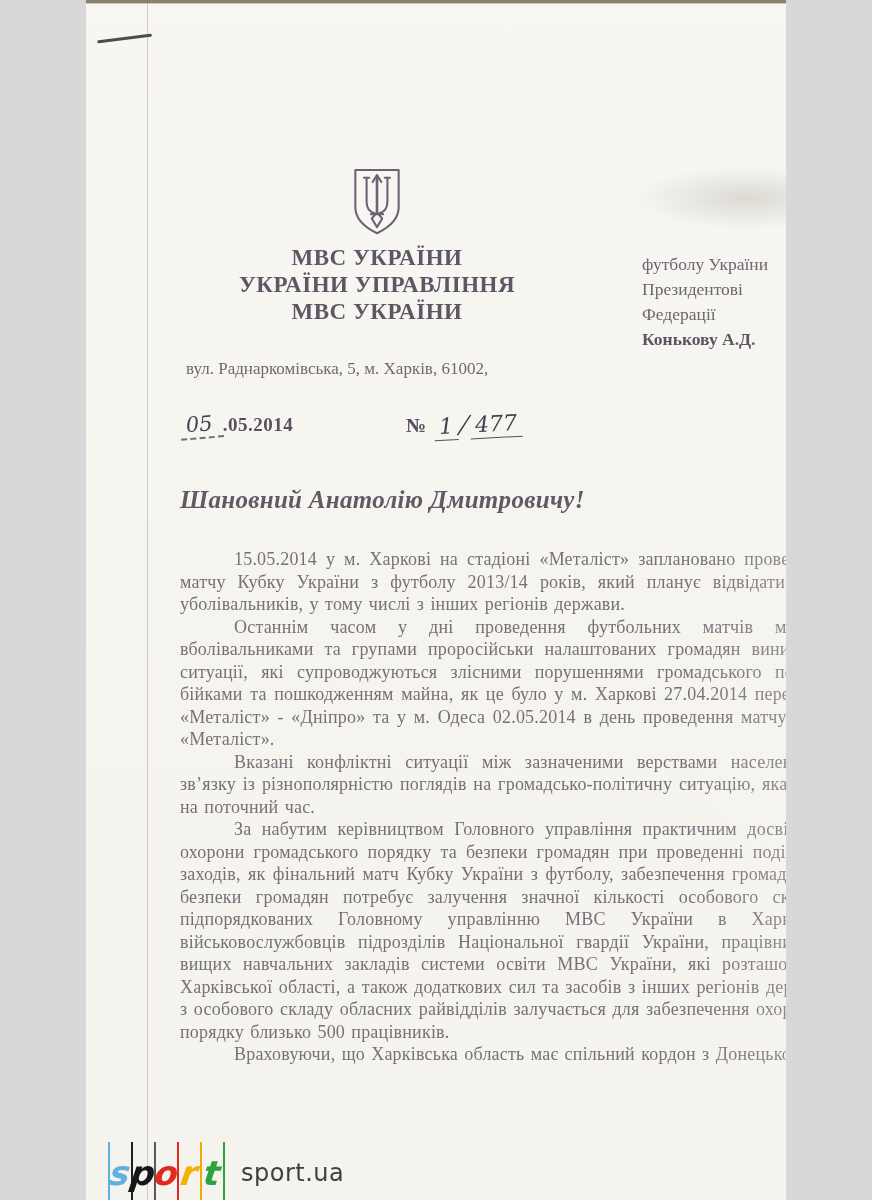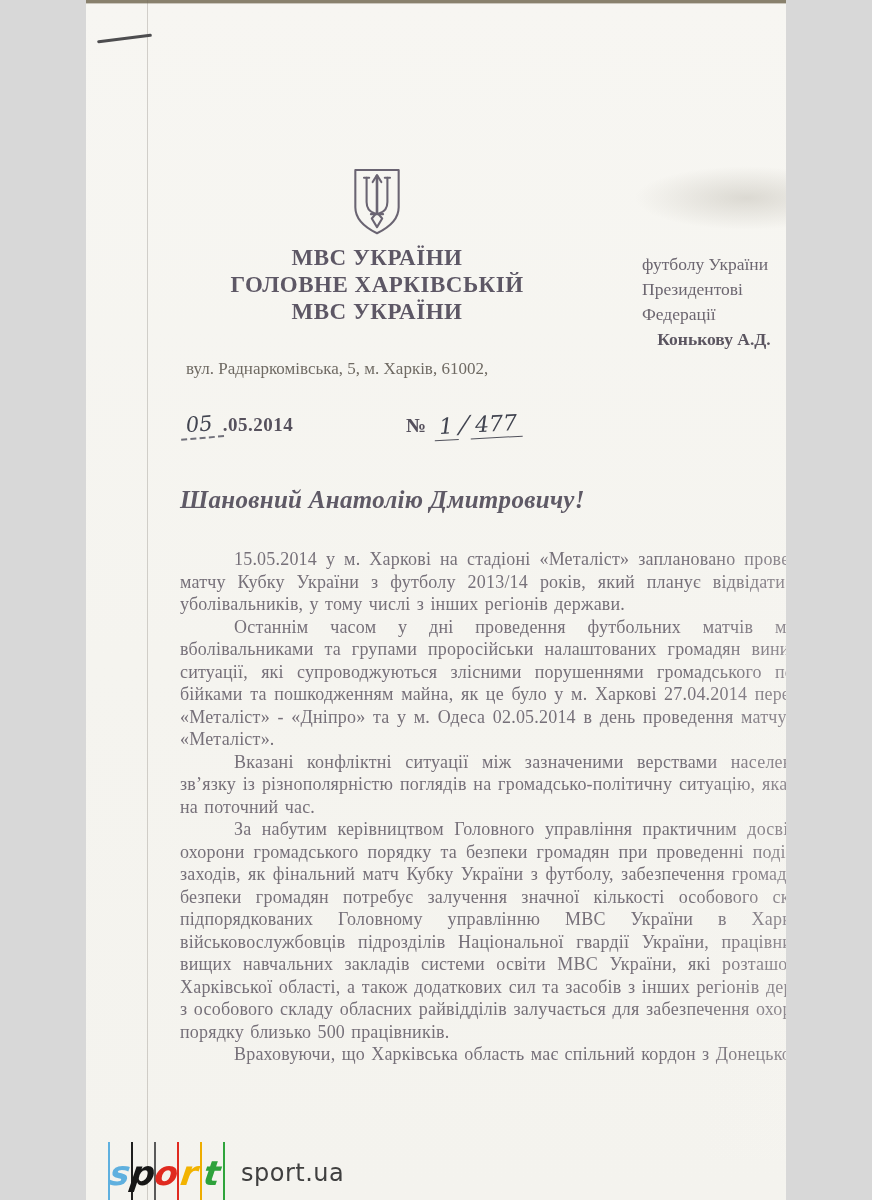--- a/index.html
+++ b/index.html
@@ -23,21 +23,21 @@
   .fade-right{position:absolute;left:600px;top:540px;width:246px;height:620px;
     background:linear-gradient(90deg,rgba(246,245,241,0),rgba(246,245,241,.5));pointer-events:none;}
 
   
   .letterhead{position:absolute;left:105px;top:166px;width:372px;text-align:center;color:#5d5765;}
   .emblem-svg{display:block;margin:0 auto 6px auto;}
   .org-line{font-weight:bold;font-size:23px;line-height:27px;letter-spacing:.5px;}
   .addr{position:absolute;left:100px;top:360px;font-size:17px;line-height:17.5px;color:#6f6a63;}
 
   .recipient{position:absolute;left:556px;top:252px;font-size:17.5px;line-height:25px;color:#6c6670;}
-  .recipient .name{font-weight:bold;color:#5b5560;text-align:center;}
+  .recipient .name{font-weight:bold;color:#5b5560;}
 
   
   .ref-row{position:absolute;left:94px;top:410px;width:600px;height:44px;font-size:19px;color:#56515d;}
   .date-group{position:absolute;left:0;top:2px;}
   .hw{font-family:"DejaVu Serif",serif;font-style:italic;color:#414450;}
   .hw-date{display:inline-block;font-size:21px;transform:rotate(-5deg);
     border-bottom:2px dashed #70707a;padding:0 10px 1px 6px;}
   .printed-date{font-weight:bold;letter-spacing:.5px;}
   .num-group{position:absolute;left:226px;top:0;}
   .num-sign{font-size:20px;font-weight:bold;margin-right:8px;}
@@ -86,21 +86,21 @@
       <path d="M5 3 H55 V46 Q55 64 30 76 Q5 64 5 46 Z"></path>
       <path d="M30 10 V52" stroke-width="3"></path>
       <path d="M25 17 L30 9 L35 17"></path>
       <path d="M18 12 V40 Q18 50 27 53"></path>
       <path d="M42 12 V40 Q42 50 33 53"></path>
       <path d="M15 12 H21 M39 12 H45"></path>
       <path d="M30 52 L24 59 L30 69 L36 59 Z"></path>
       <path d="M23 54 H37"></path>
     </svg>
     <div class="org-line">МВС УКРАЇНИ</div>
-    <div class="org-line">ГОЛОВНЕ ХАРКІВСЬКІЙ</div>
+    <div class="org-line">УКРАЇНИ УПРАВЛІННЯ</div>
     <div class="org-line">МВС УКРАЇНИ</div>
   </div>
 
   <div class="addr">
     <div>вул. Раднаркомівська, 5, м. Харків, 61002,</div>
   </div>
 
   <div class="recipient">
     <div>футболу України</div>
     <div>Президентові Федерації</div>

